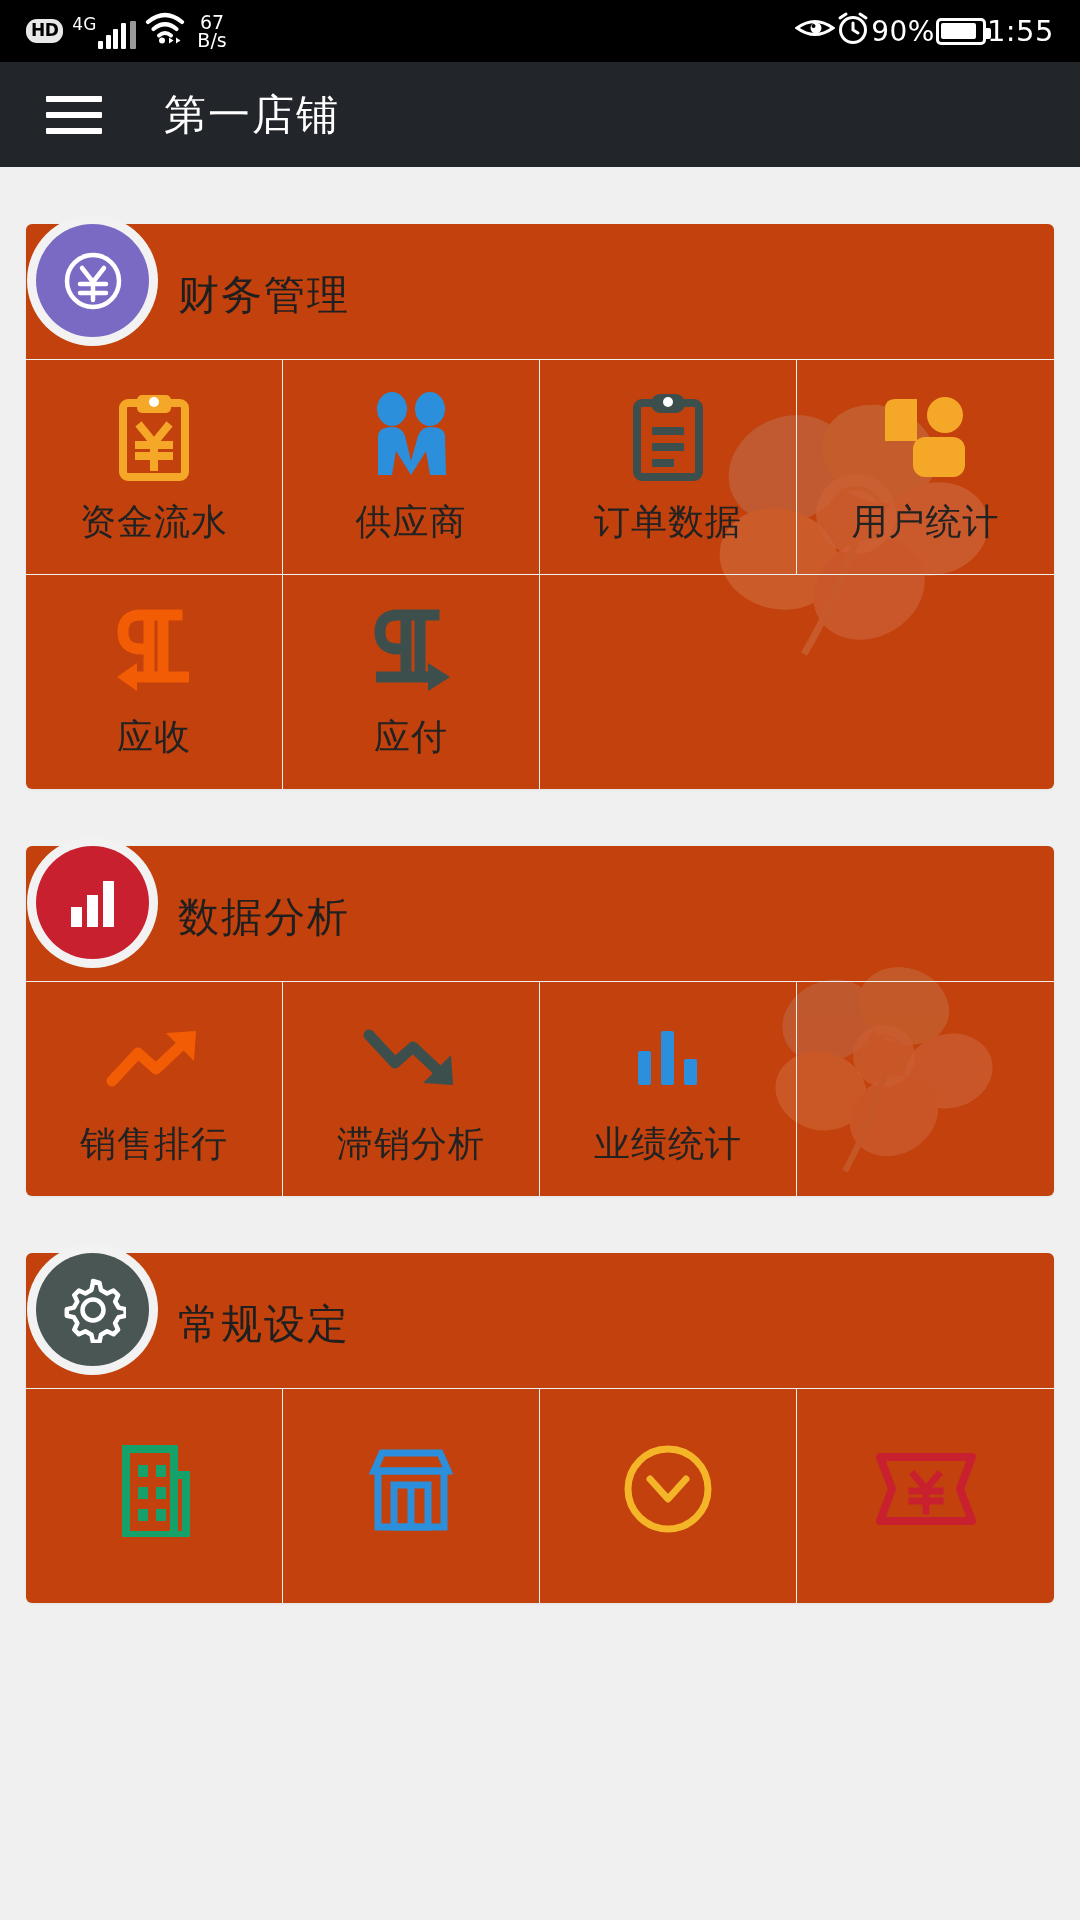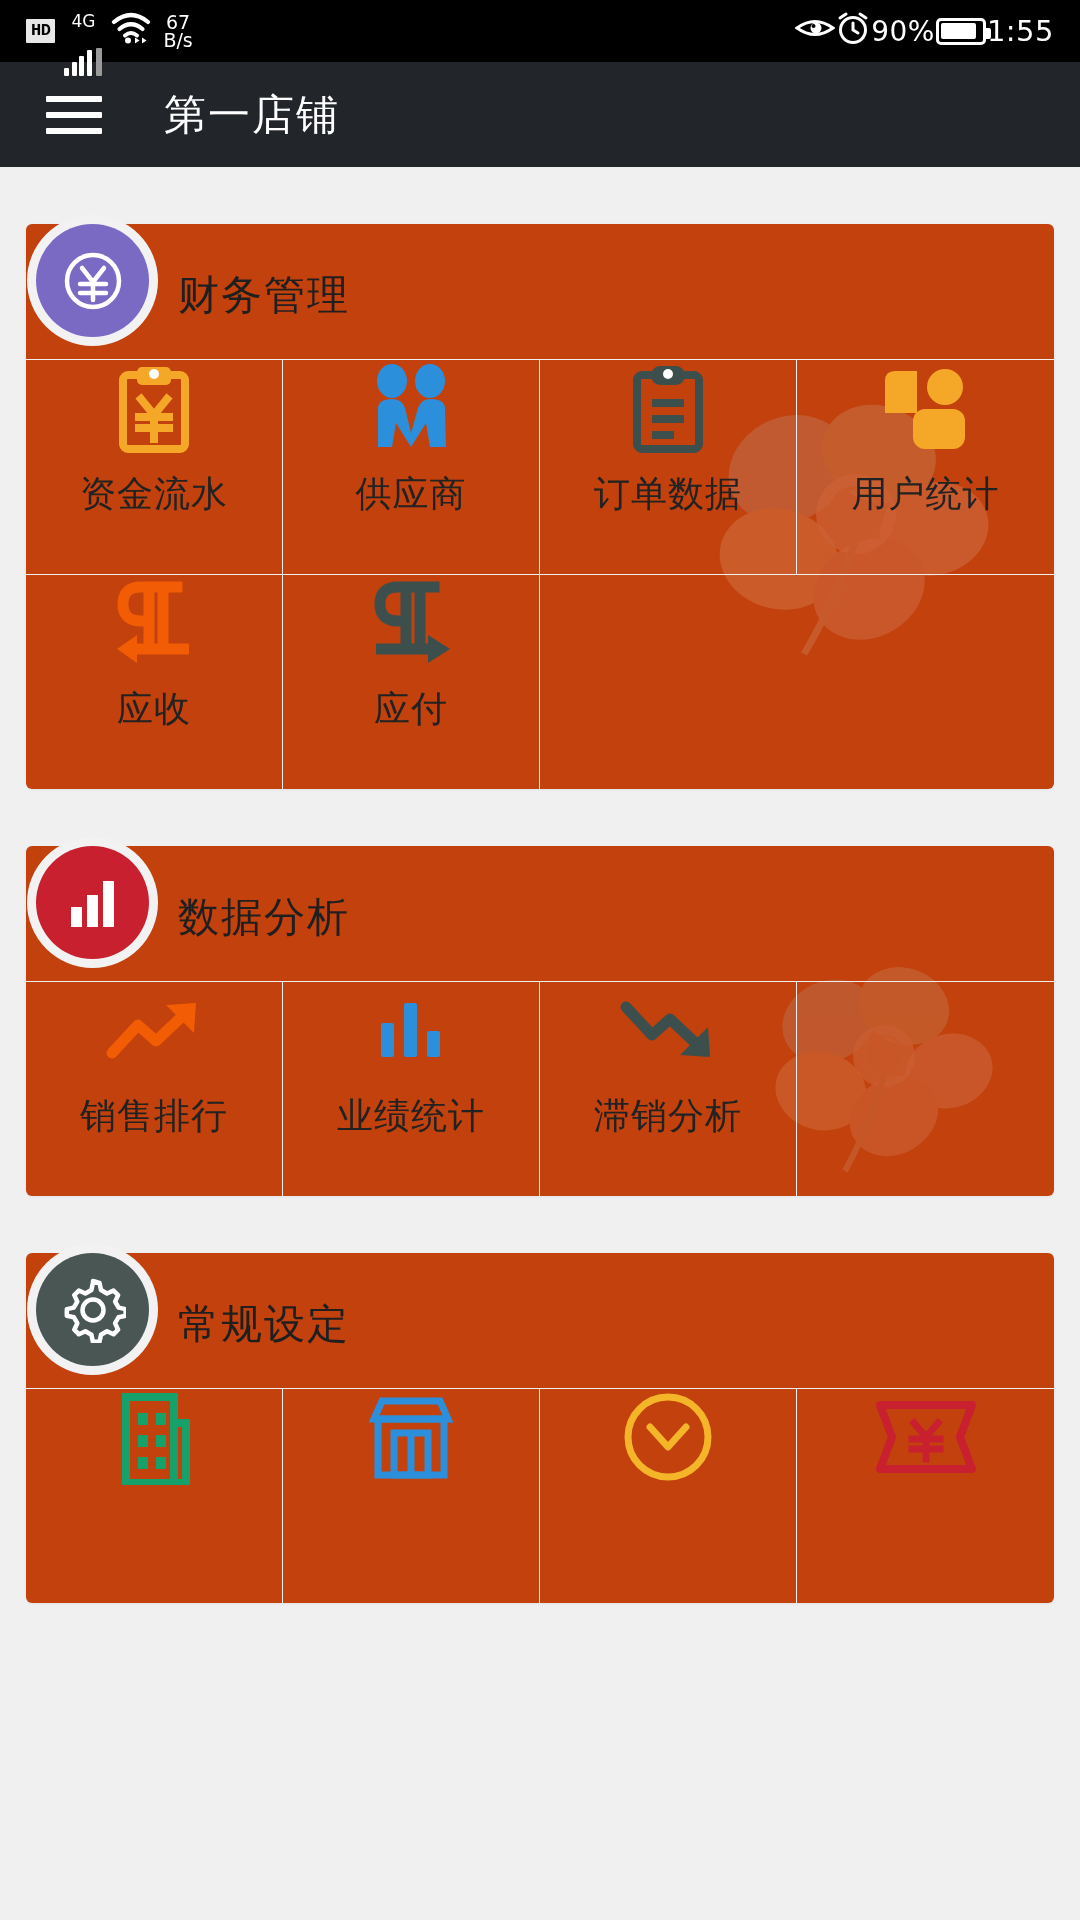--- a/index.html
+++ b/index.html
@@ -14,23 +14,23 @@
   
   .statusbar {
     height:62px; background:#000; color:#fff;
     display:flex; align-items:center; padding:0 26px;
     font-size:27px; position:relative;
   }
   .sb-left { display:flex; align-items:center; gap:9px; }
   .sb-right { display:flex; align-items:center; gap:1px; margin-left:auto; }
   .hd-badge {
     background:#e8e8e8; color:#000; font-size:17px; font-weight:bold;
-    border-radius:1px; padding:1px 5px; letter-spacing:-0.5px; line-height:1.25;font-family:Liberation Mono, monospace;
-  }
-  .net-grp { display:flex; align-items:center; gap:2px; position:relative; height:36px;flex-direction:column; }
+    border-radius:11px; padding:1px 5px; letter-spacing:-0.5px; line-height:1.25;
+  }
+  .net-grp { display:flex; align-items:flex-end; gap:2px; position:relative; height:36px; }
   .net-4g { font-size:17px; line-height:1; margin-bottom:16px; }
   .bars { display:flex; align-items:flex-end; gap:2.5px; height:28px; }
   .bars i { display:block; width:5px; background:#fff; border-radius:1px; }
   .bars i:nth-child(1){height:8px}
   .bars i:nth-child(2){height:14px}
   .bars i:nth-child(3){height:20px}
   .bars i:nth-child(4){height:26px}
   .bars .dim { background:#9a9a9a; height:28px; width:6px; margin-left:2px; }
   .speed { font-size:19px; line-height:0.95; text-align:center; margin-left:3px; }
   .pct { font-size:28px; letter-spacing:0.5px; }
@@ -73,21 +73,21 @@
     position:relative; overflow:hidden; box-shadow:0 1px 3px rgba(0,0,0,0.06);
   }
   .card-title {
     font-size:41px; color:#1f1f1f; padding:44px 0 36px 152px; letter-spacing:2px;
     position:relative; z-index:2;
   }
 
   .grid { display:flex; flex-wrap:wrap; position:relative; z-index:2; }
   .cell {
     width:25%; height:215px; display:flex; flex-direction:column;
-    align-items:center; 
+    align-items:center; justify-content:center;
     border-top:1px solid #efefef; border-right:1px solid #efefef;
   }
   .cell:nth-child(4n) { border-right:none; }
   .cell.empty { border-right:none; }
   .cell .ico { height:96px; display:flex; align-items:center; justify-content:center; }
   .cell .lbl { font-size:36px; color:#222; margin-top:14px; letter-spacing:1px; }
 
   
   .wm { position:absolute; opacity:0.30; pointer-events:none; z-index:1; }
 
@@ -293,37 +293,37 @@
             <svg width="100" height="66" viewBox="0 0 100 66">
               <path d="M8 56 L34 28 L52 44 L86 12" stroke="#f25c05" stroke-width="11" fill="none" stroke-linecap="round" stroke-linejoin="round"></path>
               <path d="M62 8 L92 6 L90 36 Z" fill="#f25c05"></path>
             </svg>
           </div>
           <div class="lbl">销售排行</div>
         </div>
 
         <div class="cell">
           <div class="ico">
+            <svg width="100" height="66" viewBox="0 0 100 66">
+              <path d="M8 10 L34 38 L52 22 L86 54" stroke="#3d4f4d" stroke-width="11" fill="none" stroke-linecap="round" stroke-linejoin="round"></path>
+              <path d="M62 58 L92 60 L90 30 Z" fill="#3d4f4d"></path>
+            </svg>
+          </div>
+          <div class="lbl">滞销分析</div>
+        </div>
+
+        <div class="cell">
+          <div class="ico">
             <svg width="80" height="66" viewBox="0 0 80 66">
               <rect x="10" y="26" width="13" height="34" rx="2" fill="#2b8fdc"></rect>
               <rect x="33" y="6" width="13" height="54" rx="2" fill="#2b8fdc"></rect>
               <rect x="56" y="34" width="13" height="26" rx="2" fill="#2b8fdc"></rect>
             </svg>
           </div>
           <div class="lbl">业绩统计</div>
-        </div>
-
-        <div class="cell">
-          <div class="ico">
-            <svg width="100" height="66" viewBox="0 0 100 66">
-              <path d="M8 10 L34 38 L52 22 L86 54" stroke="#3d4f4d" stroke-width="11" fill="none" stroke-linecap="round" stroke-linejoin="round"></path>
-              <path d="M62 58 L92 60 L90 30 Z" fill="#3d4f4d"></path>
-            </svg>
-          </div>
-          <div class="lbl">滞销分析</div>
         </div>
 
         <div class="cell empty"></div>
       </div>
     </div>
   </div>
 
   <div class="section">
     <div class="badge" style="background:#4a5654">
       <svg width="66" height="66" viewBox="0 0 66 66">

